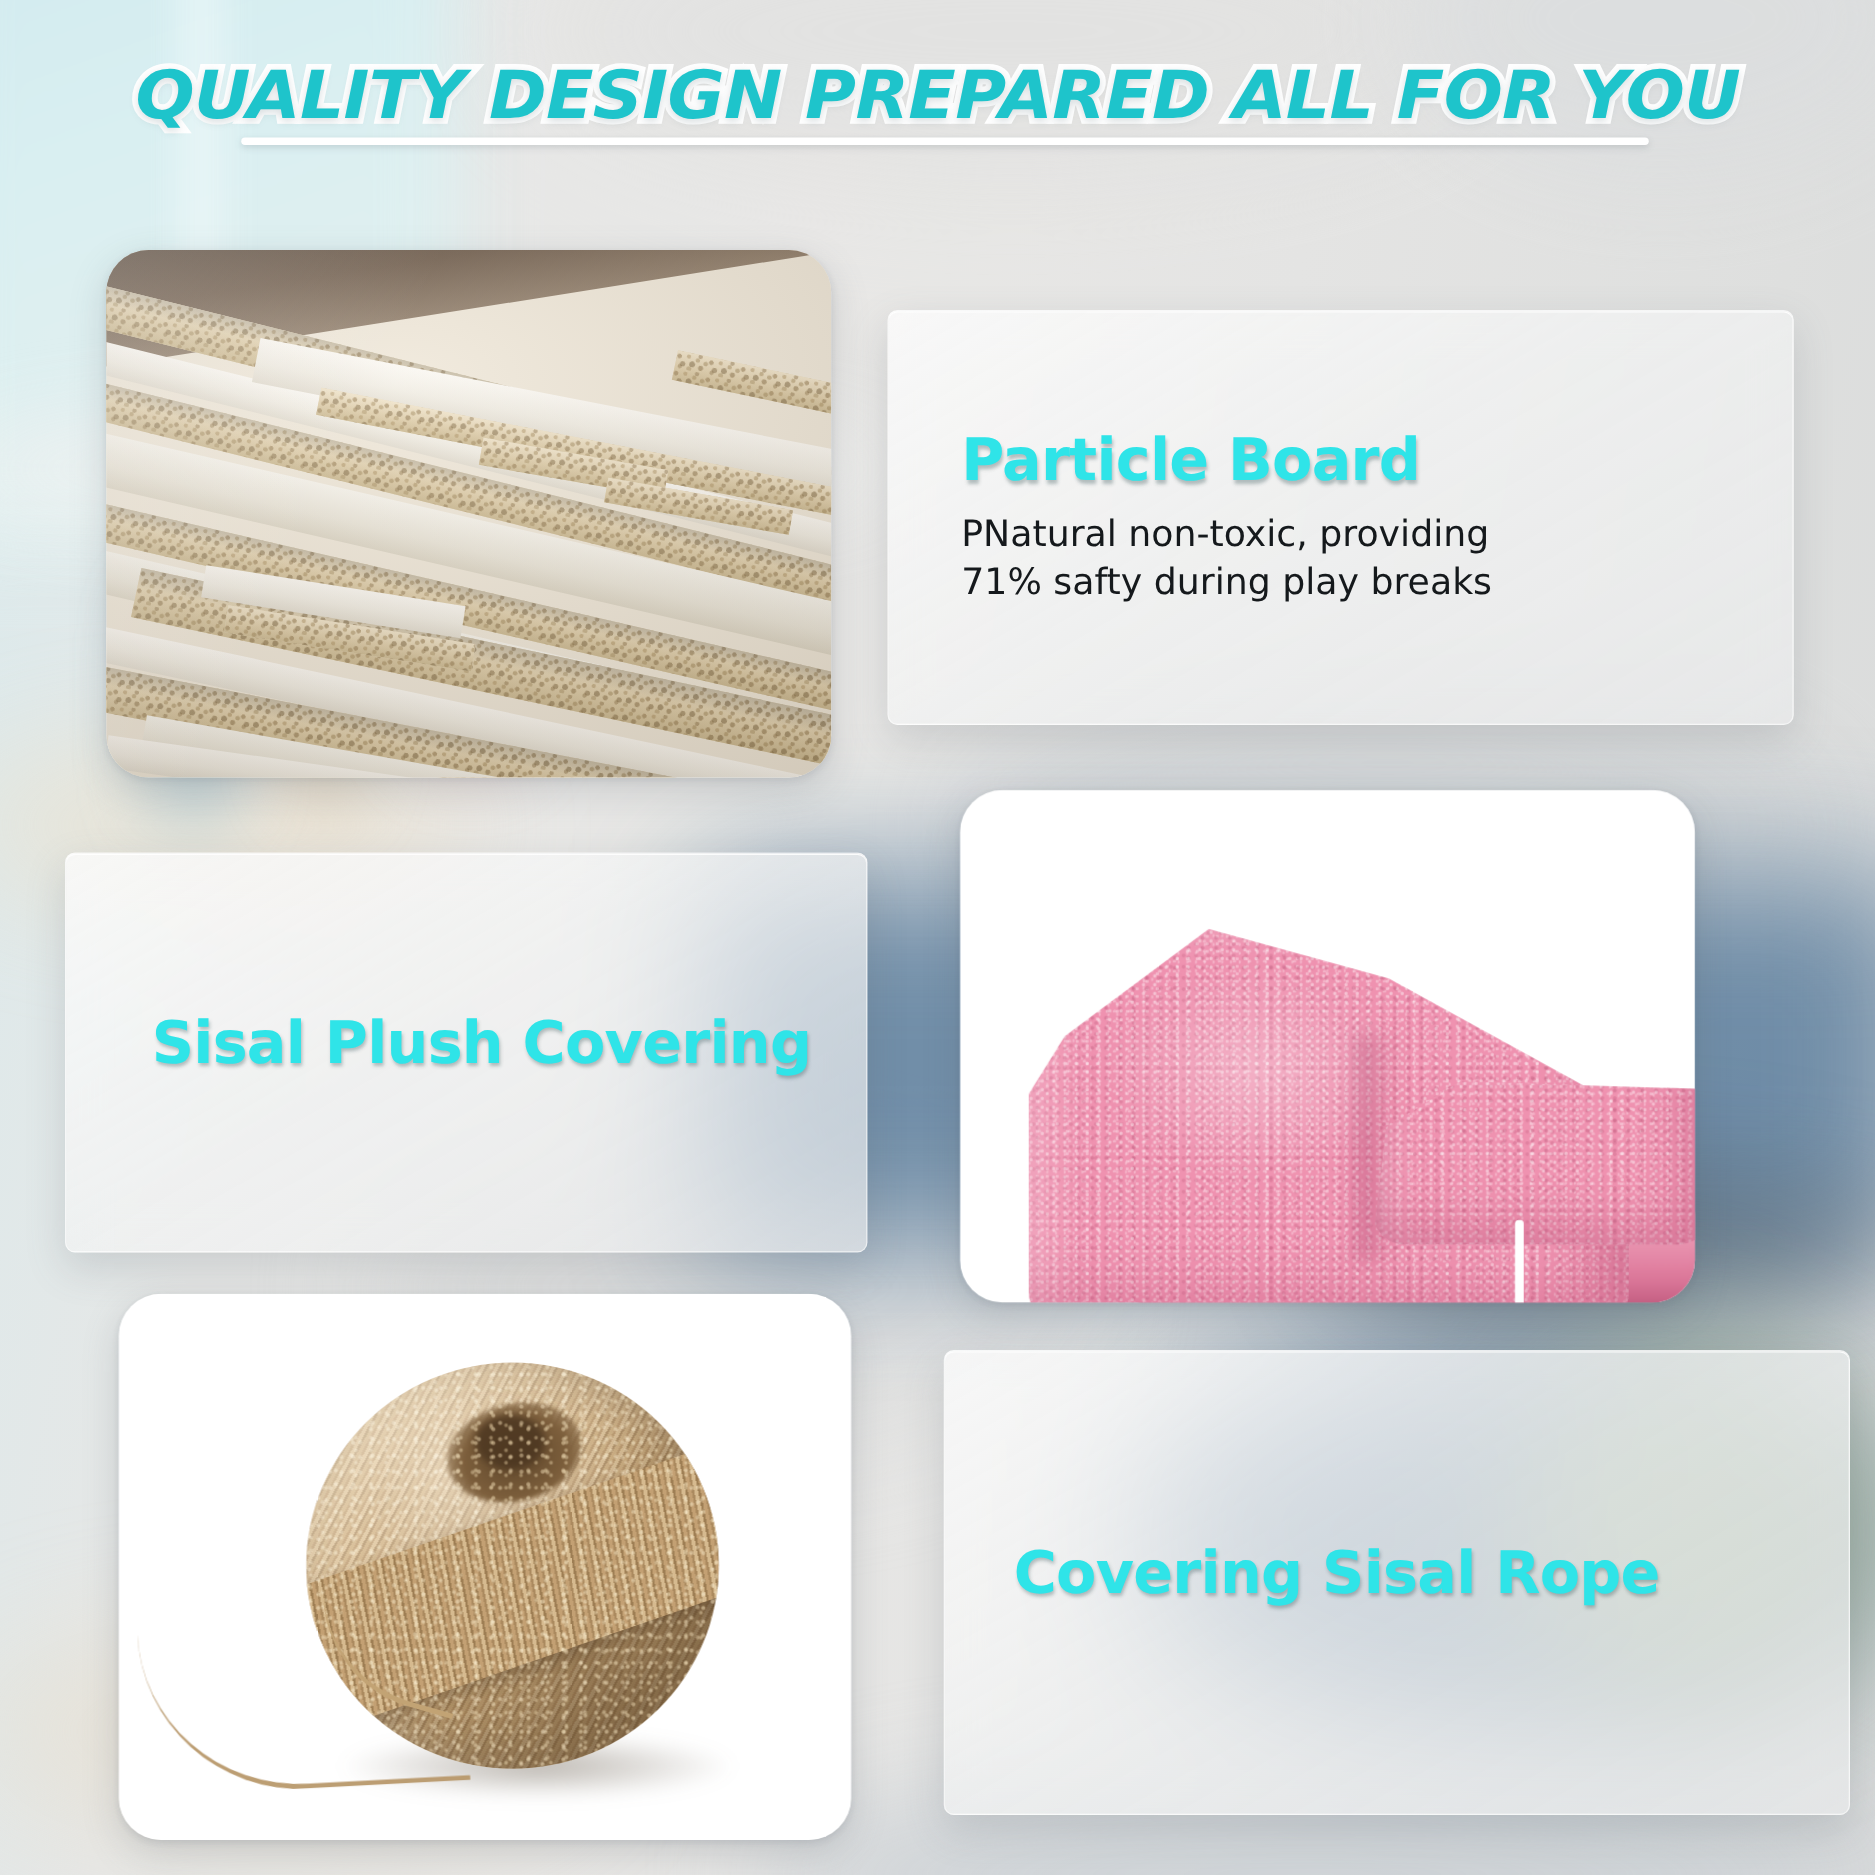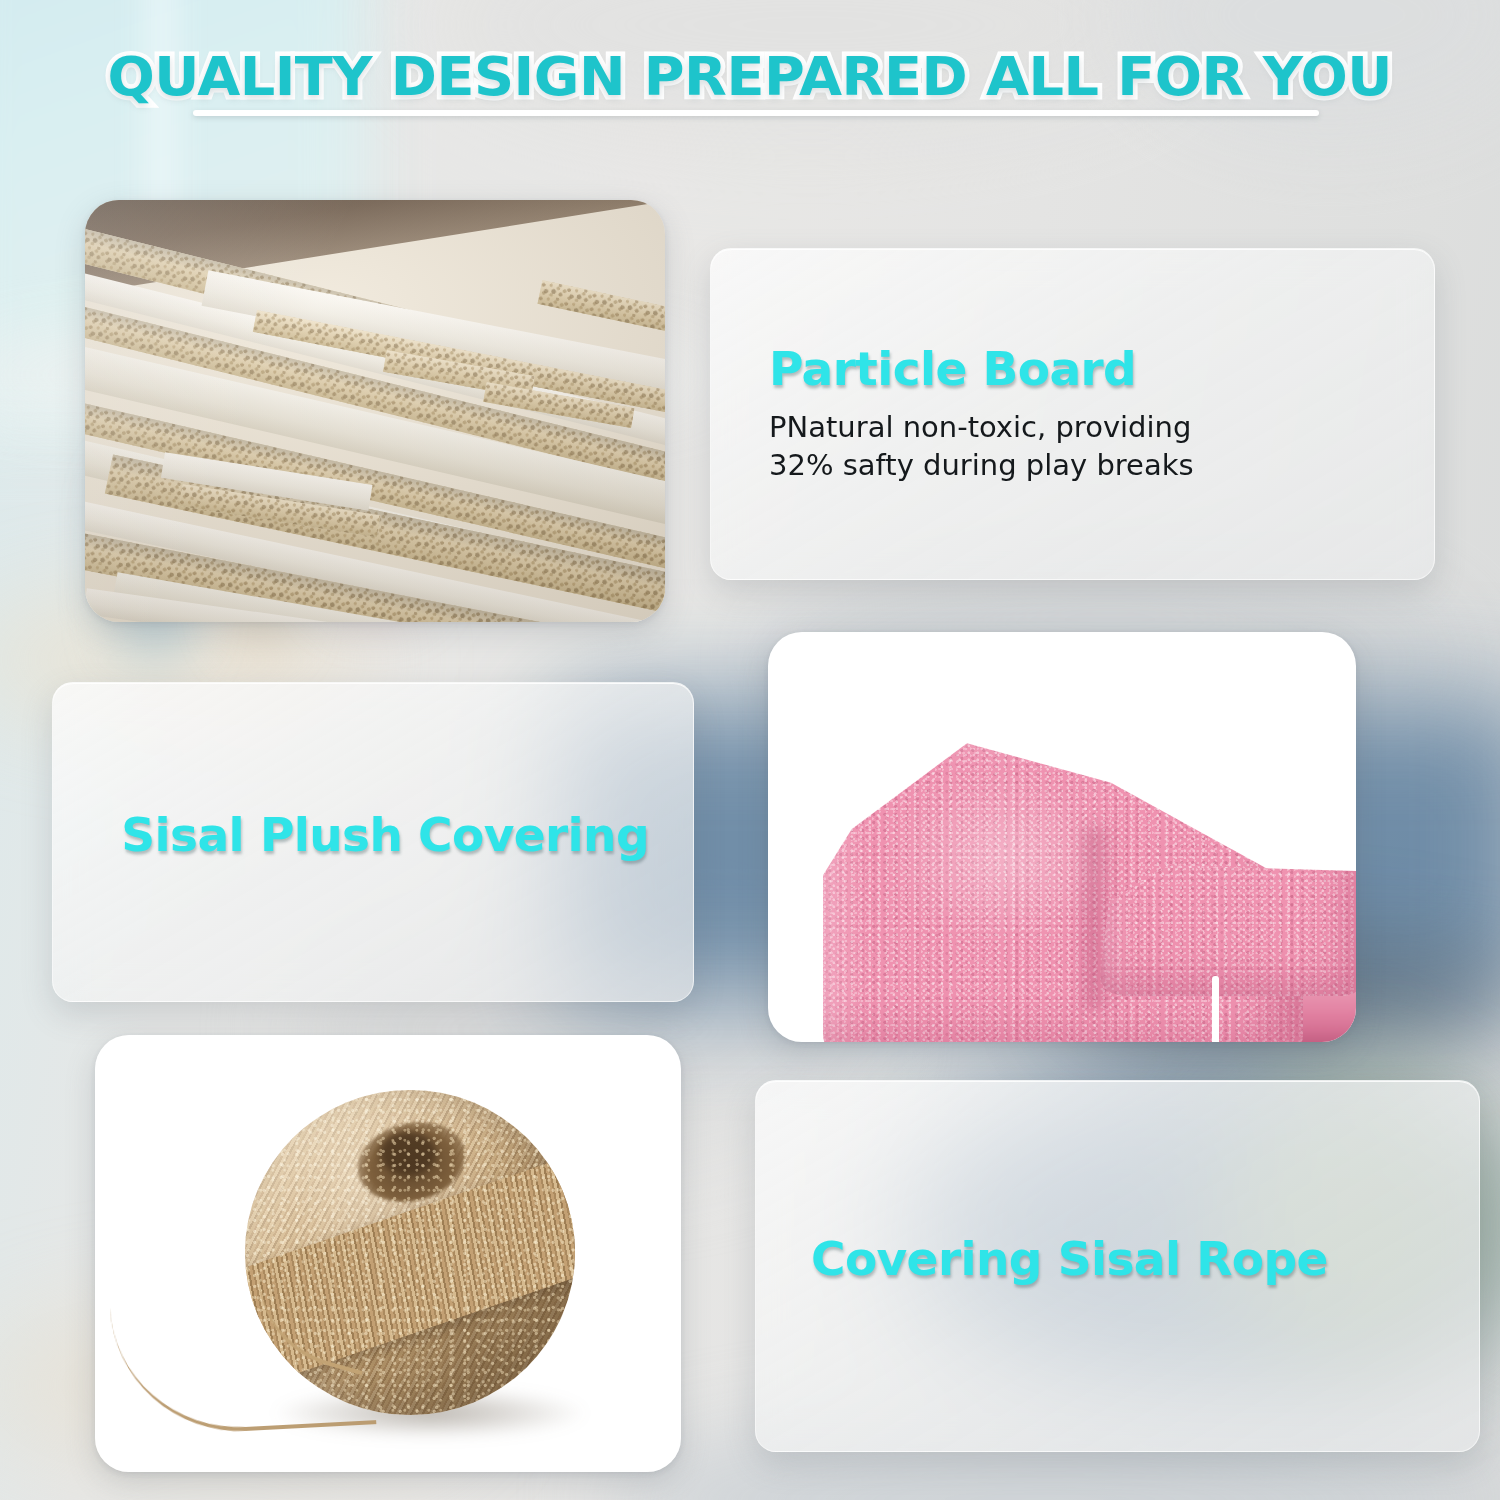--- a/index.html
+++ b/index.html
@@ -32,21 +32,21 @@
   .bg-grey2{left:300px;top:900px;width:560px;height:260px;background:#dcdddd;filter:blur(50px);opacity:.85;}
   .bg-shelf{left:600px;top:1420px;width:900px;height:160px;background:#c9cfd4;filter:blur(45px);opacity:.8;}
   .bg-top{left:430px;top:-90px;width:760px;height:230px;background:#e2e2e1;filter:blur(48px);opacity:.9;}
   .bg-topr{left:1120px;top:-110px;width:420px;height:250px;background:#dcdedf;filter:blur(42px);opacity:.9;}
   .bg-bottle{left:120px;top:470px;width:70px;height:190px;background:#9fc0cf;filter:blur(28px);opacity:.6;border-radius:30px;}
   .bg-bottle2{left:230px;top:490px;width:60px;height:160px;background:#d9c9b0;filter:blur(26px);opacity:.55;border-radius:30px;}
   .bg-pinkblob{left:330px;top:480px;width:90px;height:130px;background:#e8b9b5;filter:blur(30px);opacity:.5;border-radius:40px;}
   .bg-white-h{left:-40px;top:330px;width:760px;height:90px;background:#f1f2f1;filter:blur(34px);opacity:.8;}
 
   
-  .title-wrap{position:absolute;left:0;top:46px;width:1500px;text-align:center;}
+  .title-wrap{position:absolute;left:0;top:46px;width:1500px;text-align:center;font-style:italic;}
   .title{
     display:inline-block;
     font-family:"DejaVu Sans", sans-serif;
     font-weight:700;
     font-size:53px;
     letter-spacing:-0.5px;
     color:#1ec4cb;
     transform:scaleX(1.05);
     -webkit-text-stroke:9px #ffffff;
     paint-order:stroke fill;
@@ -58,21 +58,21 @@
     background:#ffffff;border-radius:3px;
     box-shadow:0 2px 5px rgba(110,125,130,.25);
   }
 
   
   .photo-card{
     position:absolute;border-radius:34px;overflow:hidden;
     box-shadow:0 10px 30px rgba(90,100,110,.22), 0 2px 6px rgba(90,100,110,.14);
   }
   .glass-card{
-    position:absolute;border-radius:21px;
+    position:absolute;border-radius:8px;
     background:linear-gradient(150deg,rgba(252,252,252,.80),rgba(243,244,244,.72) 45%,rgba(236,237,238,.66));
     border:1px solid rgba(255,255,255,.55);
     box-shadow:0 12px 32px rgba(90,100,110,.20), inset 0 1px 0 rgba(255,255,255,.85);
     backdrop-filter:blur(16px);
     -webkit-backdrop-filter:blur(16px);
     box-sizing:border-box;
     display:flex;flex-direction:column;justify-content:center;
   }
   .card-h{
     font-family:"DejaVu Sans", sans-serif;
@@ -310,21 +310,21 @@
       <div class="plank" style="left:0px;top:388px;width:380px;height:26px;transform:rotate(8deg);">
         <div class="face smooth"></div>
       </div>
       <div class="pb-vig"></div>
     </div>
   </div>
 
   <div class="glass-card" id="particle-text">
     <h2 class="card-h">Particle Board</h2>
     <p class="card-p">PNatural non-toxic, providing
-32% safty during play breaks</p>
+71% safty during play breaks</p>
   </div>
 
   <div class="glass-card" id="plush-text">
     <h2 class="card-h">Sisal Plush Covering</h2>
   </div>
 
   <div class="photo-card" id="plush-photo">
     <div class="plush-bg">
       <div class="fur fur-base"></div>
       <div class="fur fur-pale"></div>

